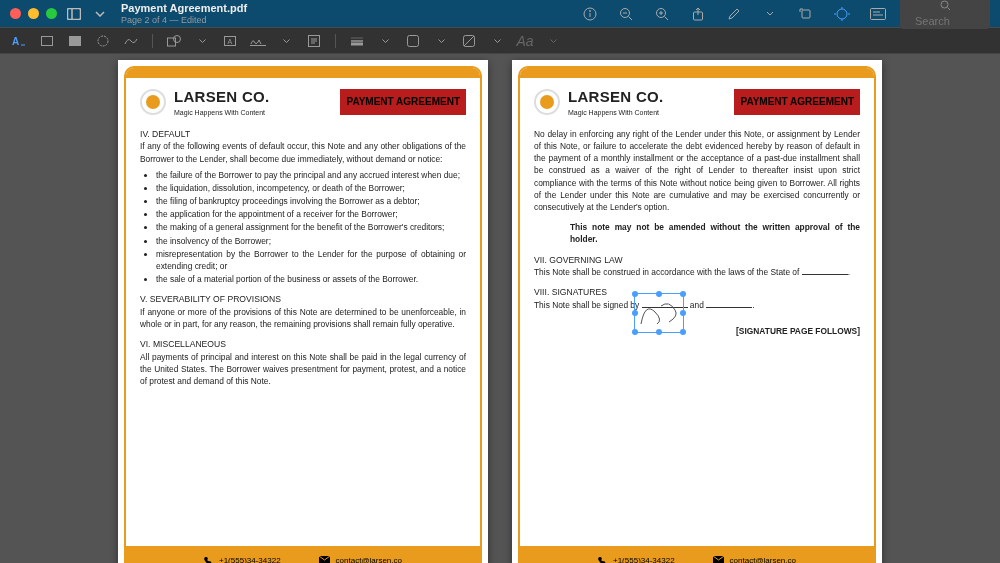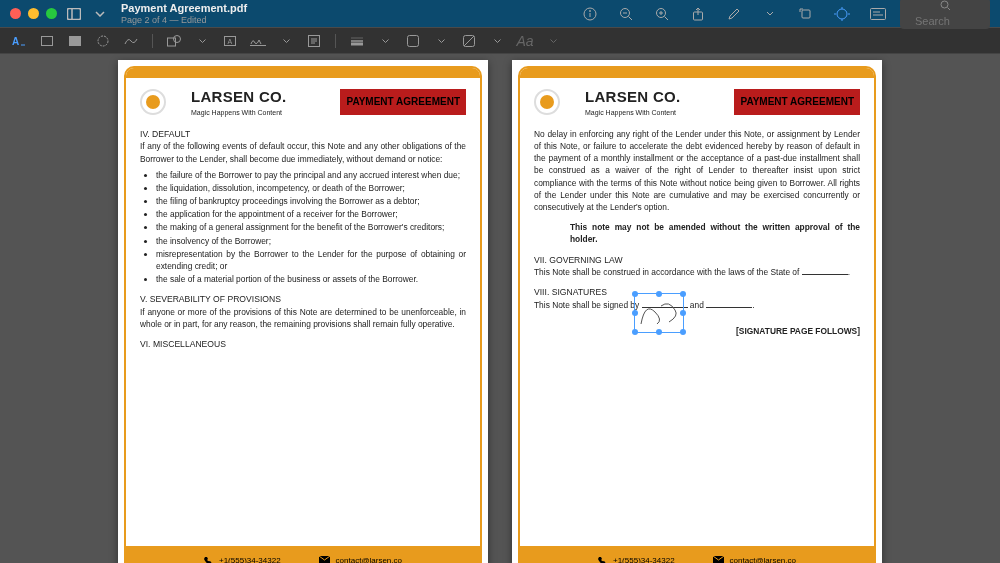--- a/index.html
+++ b/index.html
@@ -33,21 +33,21 @@
   .canvas { position: absolute; top: 54px; left: 0; right: 0; bottom: 0; background: #545454; overflow: hidden; display: flex; justify-content: center; gap: 24px; padding-top: 6px; }
   .page { width: 370px; height: 520px; background: #fff; position: relative; box-shadow: 0 2px 8px rgba(0,0,0,.4); }
   .page-inner { position: absolute; inset: 6px; border: 2px solid #e89b1d; border-radius: 10px; background: #fff; overflow: hidden; }
   .page-top { position: absolute; top: -2px; left: -2px; right: -2px; height: 12px; background: #e89b1d; border-radius: 10px 10px 0 0; }
   .page-body { position: absolute; top: 18px; left: 14px; right: 14px; bottom: 36px; font-size: 8.4px; line-height: 1.45; color: #222; overflow: hidden; }
   .page-footer { position: absolute; bottom: -2px; left: -2px; right: -2px; height: 28px; background: #e89b1d; display: flex; align-items: center; justify-content: center; gap: 38px; font-size: 8px; color: #000; }
   .foot-item { display: flex; align-items: center; gap: 6px; }
 
   
   .hdr { display: flex; align-items: center; justify-content: space-between; margin-bottom: 10px; }
-  .logo-block { display: flex; align-items: center; gap: 25px; }
+  .logo-block { display: flex; align-items: center; gap: 8px; }
   .logo-circ { width: 26px; height: 26px; border-radius: 50%; background: #fff; border: 2px solid #ddd; display: flex; align-items: center; justify-content: center; }
   .logo-dot { width: 14px; height: 14px; border-radius: 50%; background: #e89b1d; }
   .co-name { font-size: 15px; font-weight: 800; letter-spacing: 0.3px; }
   .co-tag { font-size: 7px; }
   .badge { background: #b91c1c; padding: 6px 6px; font-size: 10px; font-weight: 700; color: #000; }
 
   .sec-head { font-size: 8.6px; font-weight: 400; margin-top: 8px; }
   .para { text-align: justify; }
   .bullets { margin: 4px 0 4px 6px; padding-left: 10px; }
   .bullets li { text-align: justify; margin-bottom: 1px; list-style: disc; }
@@ -299,20 +299,21 @@
           <li>the making of a general assignment for the benefit of the Borrower's creditors;</li>
           <li>the insolvency of the Borrower;</li>
           <li>misrepresentation by the Borrower to the Lender for the purpose of obtaining or extending credit; or</li>
           <li>the sale of a material portion of the business or assets of the Borrower.</li>
         </ul>
 
         <div class="sec-head">V. SEVERABILITY OF PROVISIONS</div>
         <div class="para">If anyone or more of the provisions of this Note are determined to be unenforceable, in whole or in part, for any reason, the remaining provisions shall remain fully operative.</div>
 
         <div class="sec-head">VI. MISCELLANEOUS</div>
+        <div class="para">All payments of principal and interest on this Note shall be paid in the legal currency of the United States. The Borrower waives presentment for payment, protest, and a notice of protest and demand of this Note.</div>
       </div>
       <div class="page-footer">
         <div class="foot-item">
           <svg width="9" height="9" viewBox="0 0 9 9" fill="#000">
               <path d="M1 1 L3 1 L4 3 L3 4 Q5 6 6 5 L7 6 L8 8 L7 9 Q2 8 0 3 Z"></path>
             </svg>
           <span>+1(555)34-34322</span>
         </div>
         <div class="foot-item">
           <svg width="11" height="8" viewBox="0 0 11 8" fill="#000">

